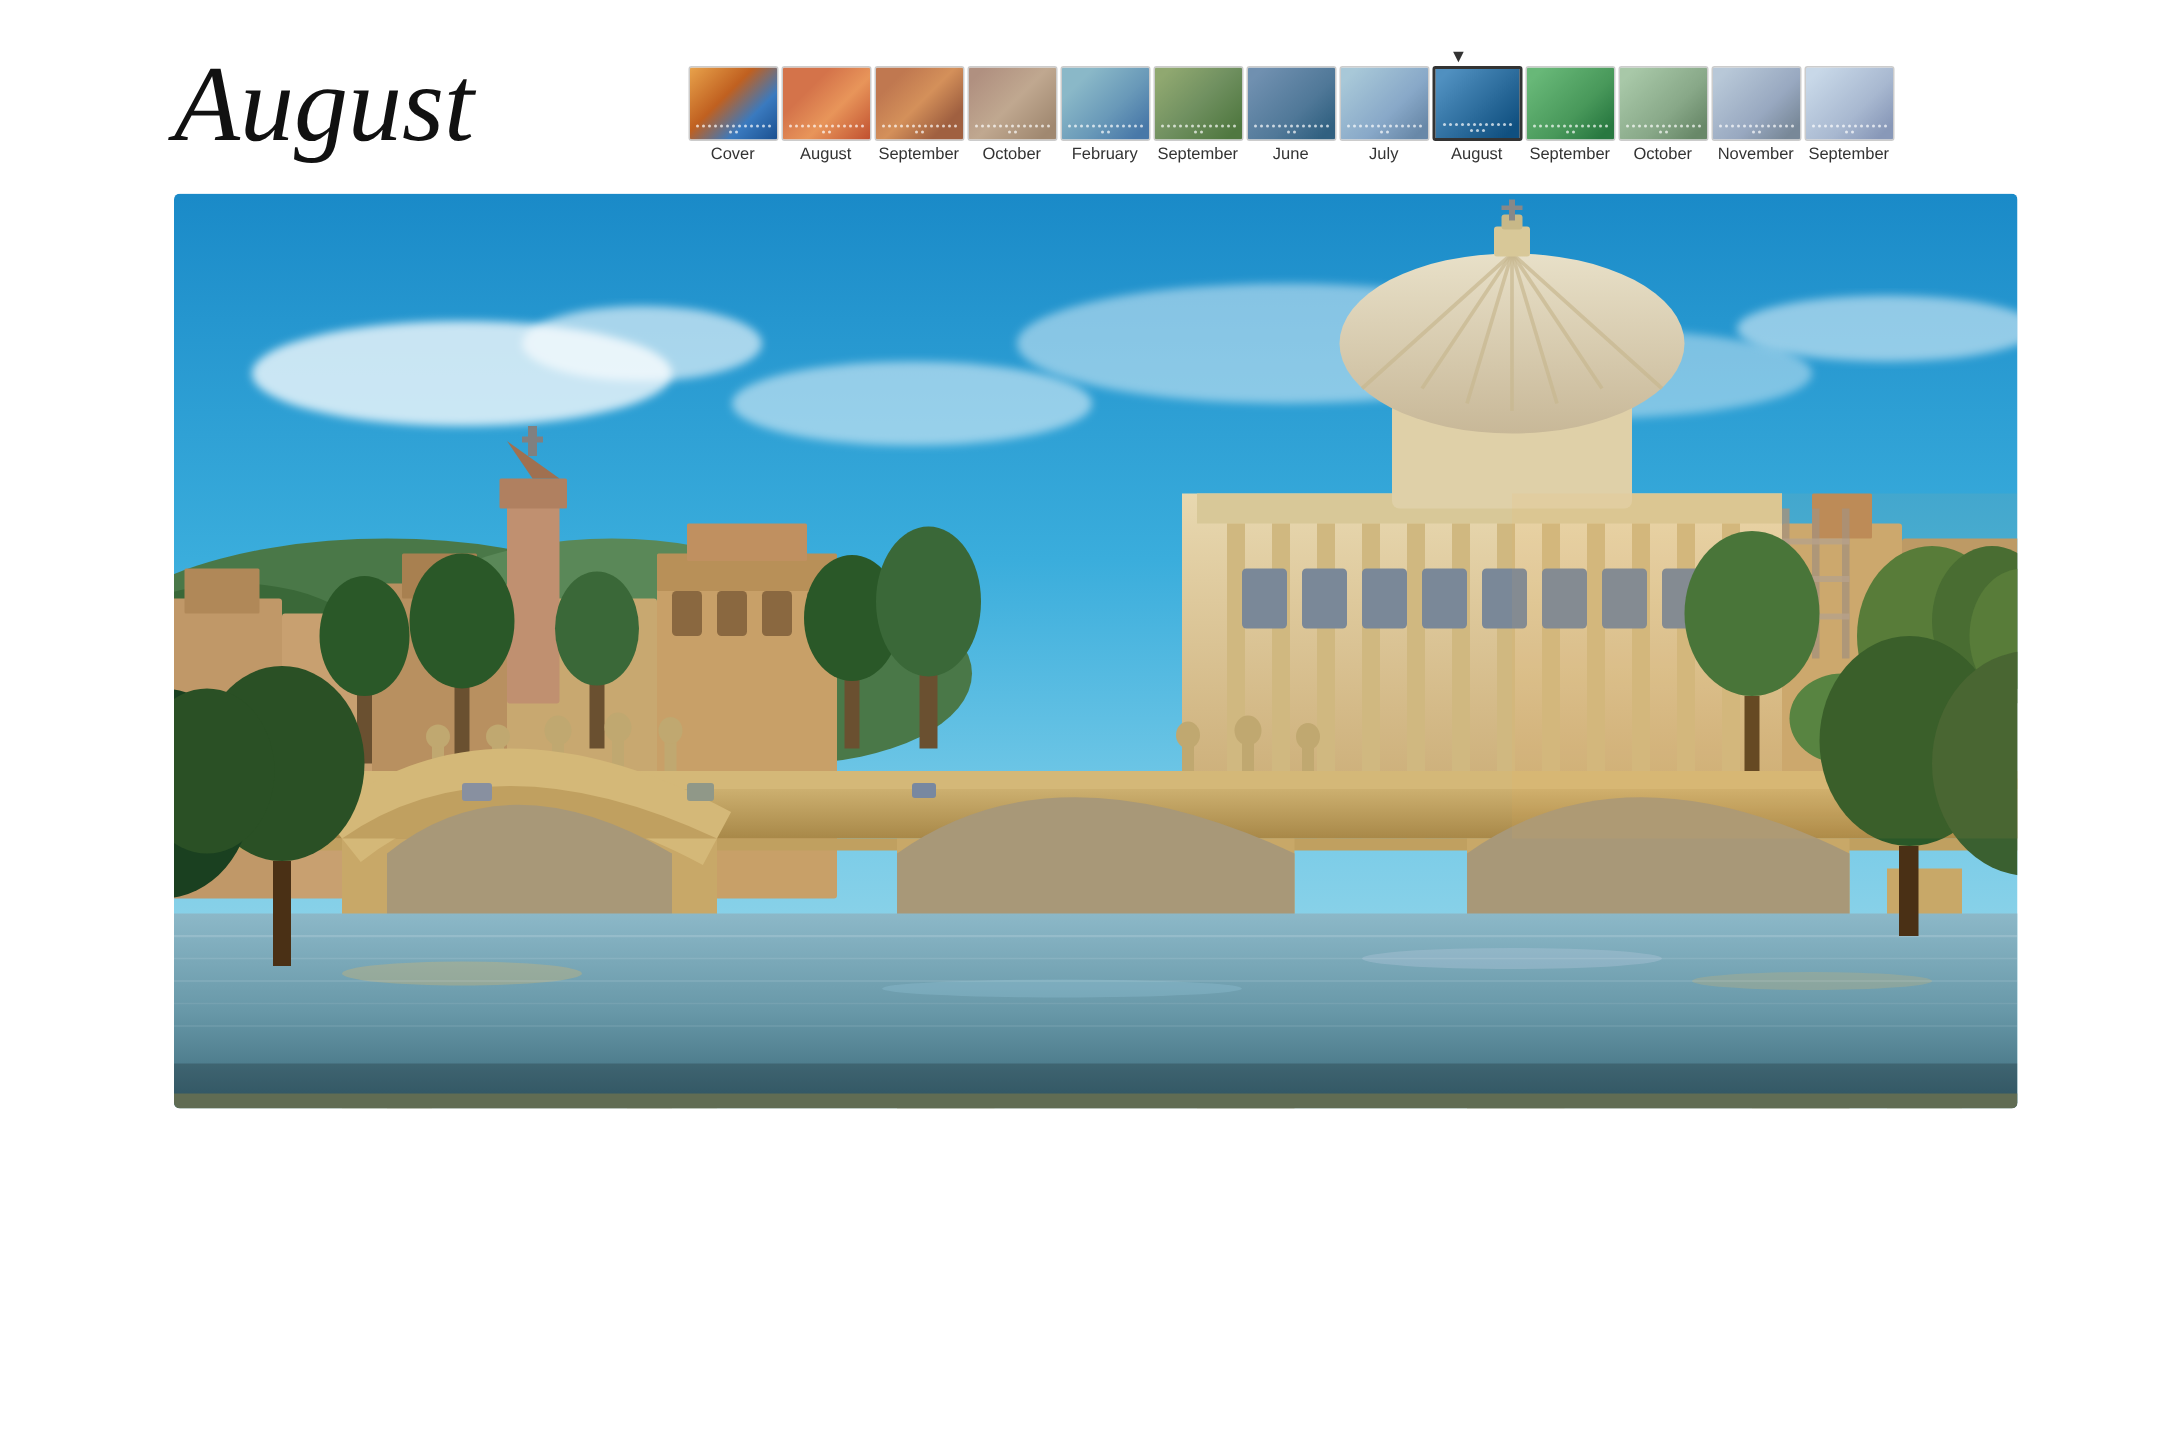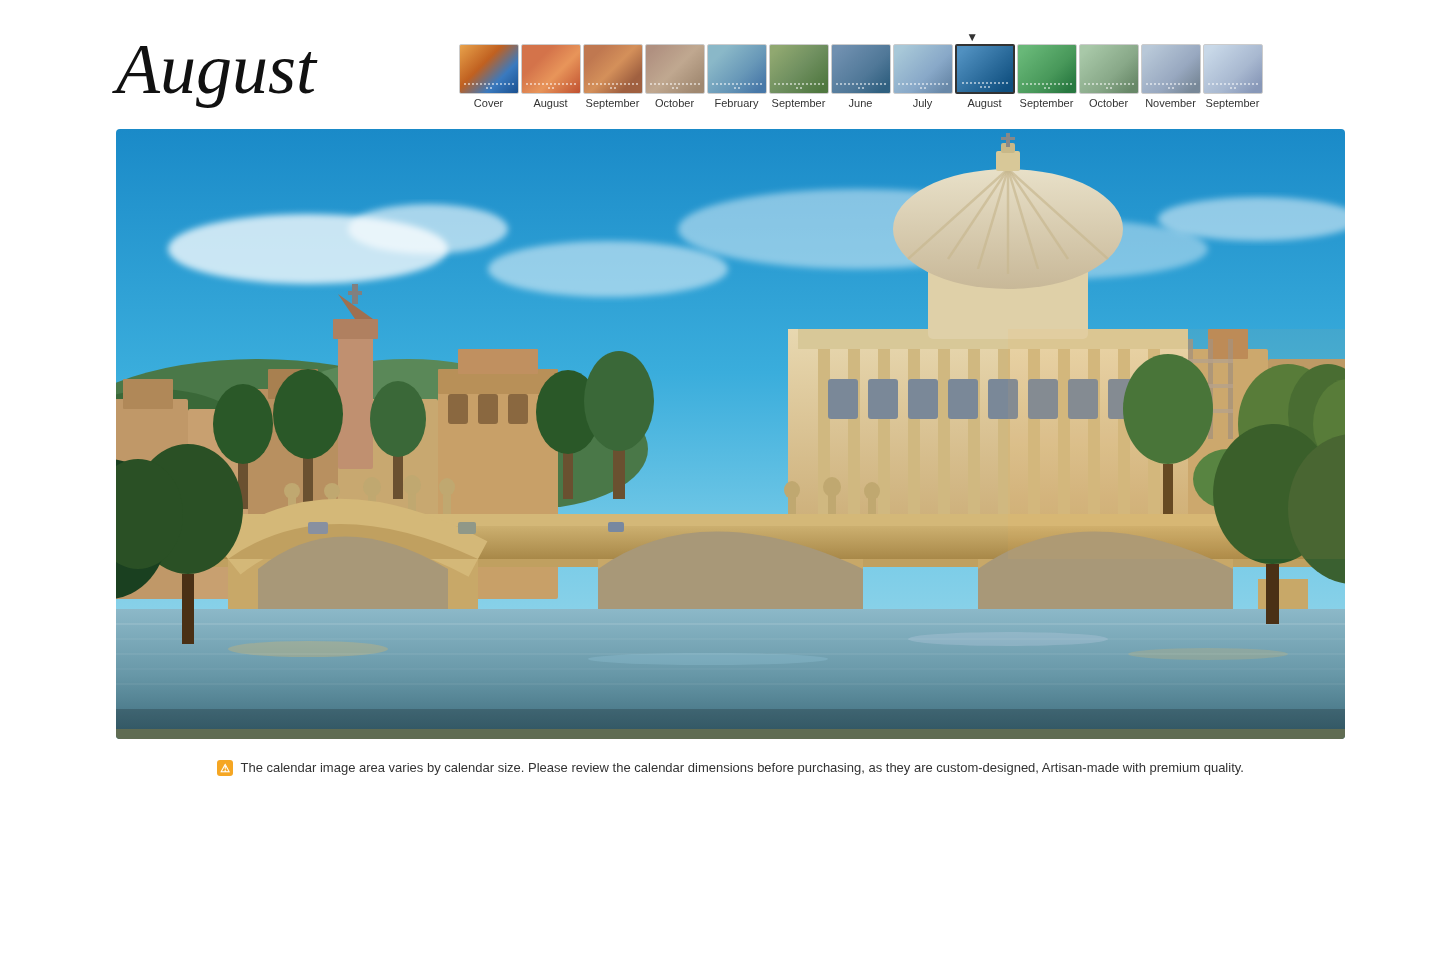--- a/index.html
+++ b/index.html
@@ -689,18 +689,14 @@
       <rect x="200" y="393" width="20" height="12" fill="#8890a0" rx="2"></rect>
       <rect x="350" y="393" width="18" height="12" fill="#909888" rx="2"></rect>
       <rect x="500" y="393" width="16" height="10" fill="#7888a0" rx="2"></rect>
 
       <rect x="900" y="200" width="345" height="230" fill="rgba(255,180,80,0.08)"></rect>
 
       <rect x="0" y="580" width="1245" height="30" fill="rgba(0,0,0,0.2)"></rect>
     </svg>
   </div>
 
-  <div class="footer-text">
-    <span class="warning-icon">⚠</span>
-    <span>The calendar image area varies by calendar size. Please review the calendar dimensions before purchasing, as they are custom-designed, Artisan-made with premium quality.</span>
-  </div>
 
 </div>
 
 </body></html>

